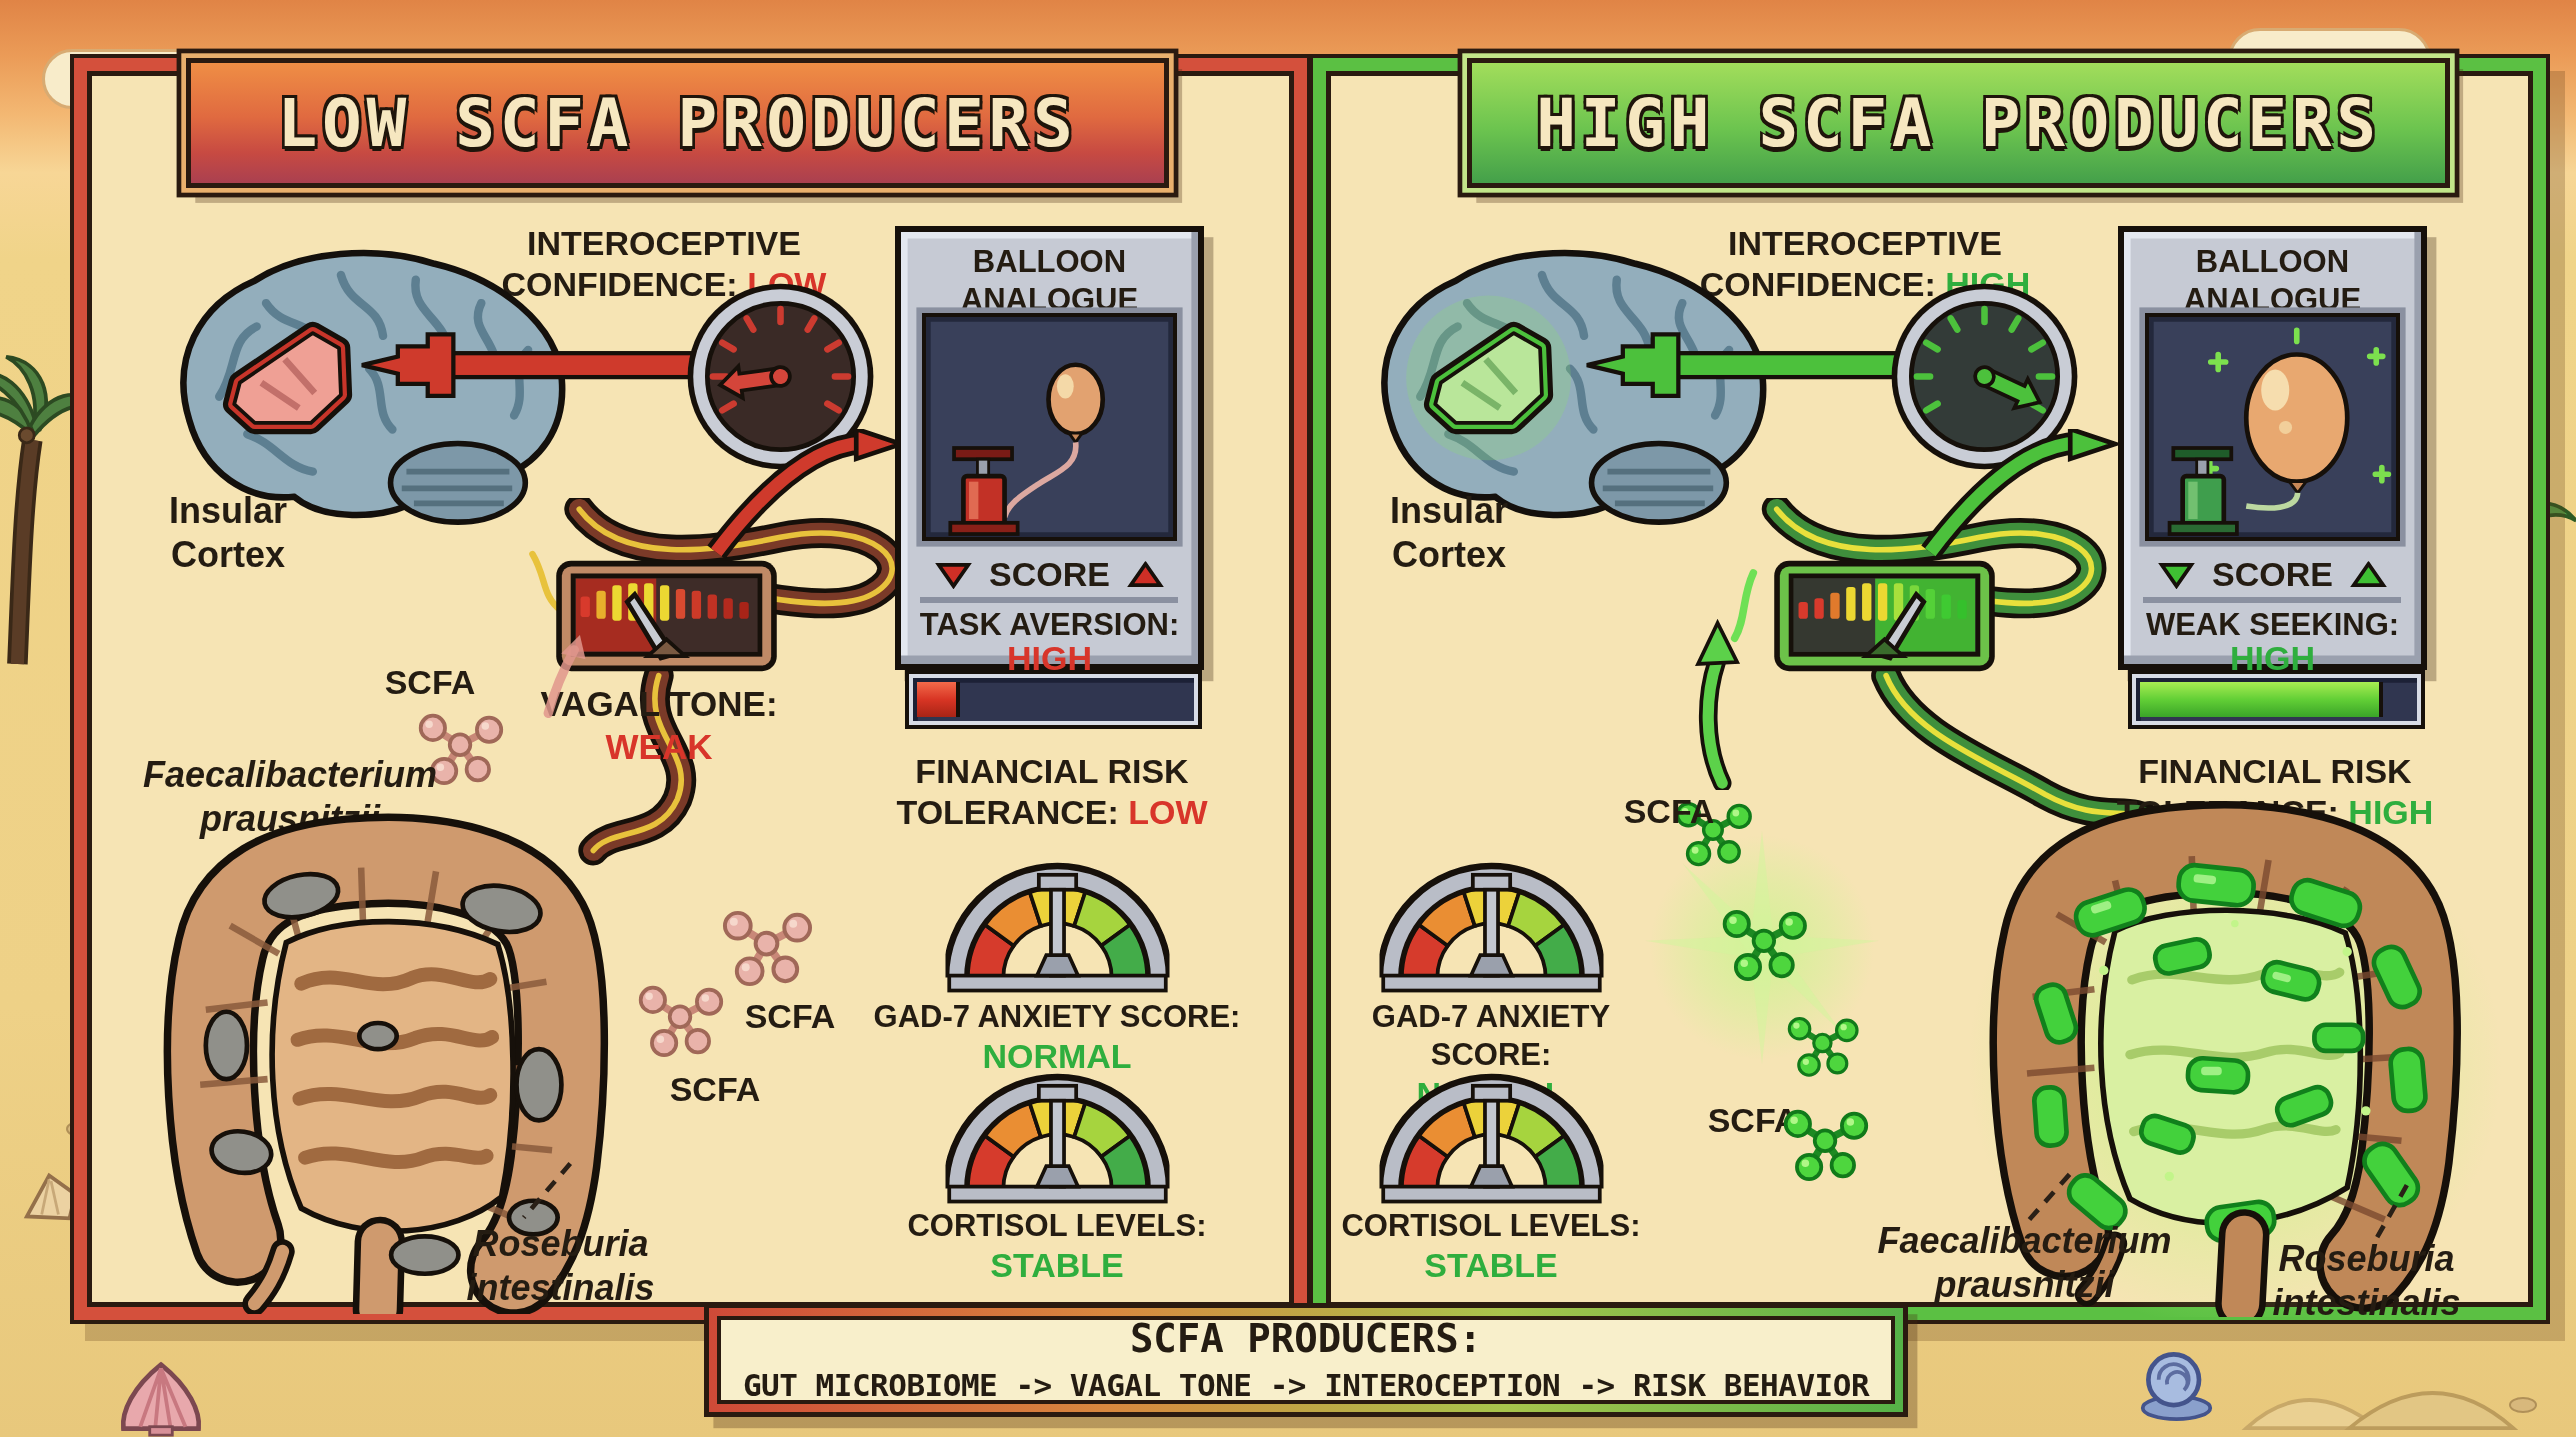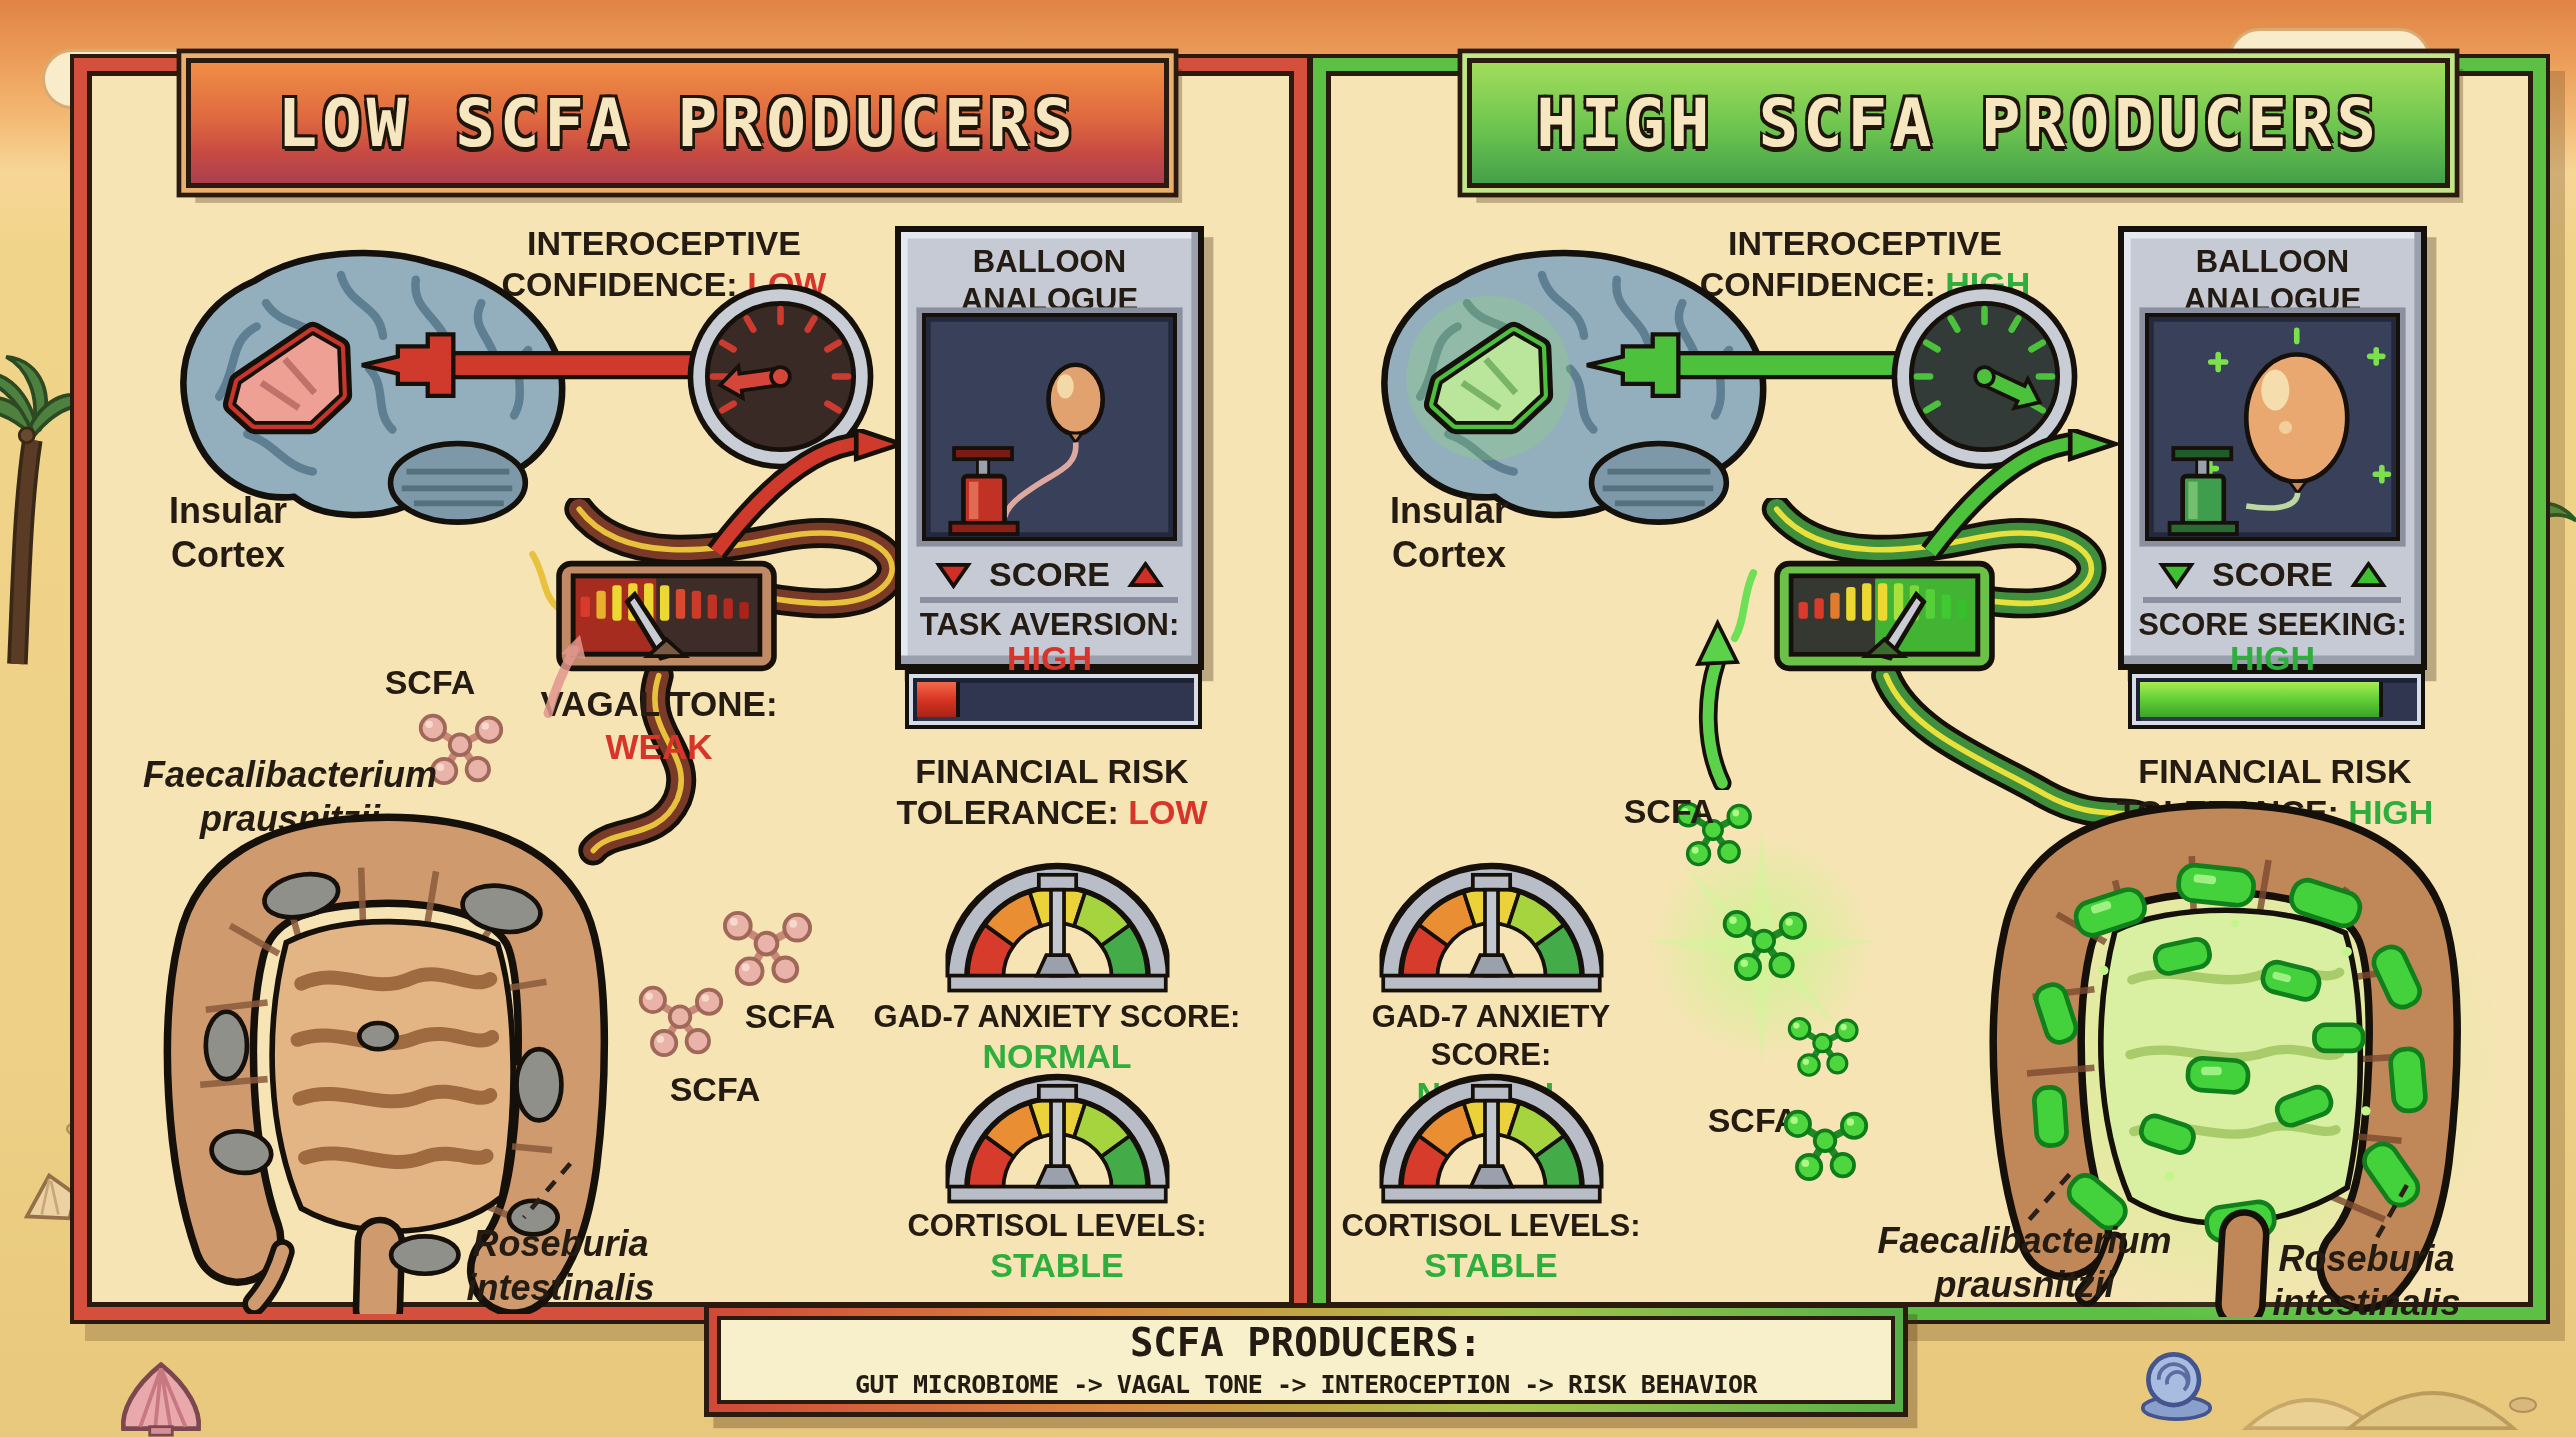--- a/index.html
+++ b/index.html
@@ -502,21 +502,21 @@
     <div class="abs" style="left:0;top:322px;width:100%;display:flex;align-items:center;justify-content:center;gap:17px">
       <svg width="37" height="28" style="color:#3fc033" viewBox="0 0 40 30">
           <use href="#trid"></use>
         </svg>
       <span class="txt" style="font-size:34px">SCORE</span>
       <svg width="37" height="28" style="color:#3fc033" viewBox="0 0 40 30">
           <use href="#triu"></use>
         </svg>
     </div>
     <div class="abs divider" style="left:19px;top:365px;width:258px"></div>
-    <div class="abs txt" style="left:0;top:374px;width:100%;font-size:31px">SCORE SEEKING:</div>
+    <div class="abs txt" style="left:0;top:374px;width:100%;font-size:31px">WEAK SEEKING:</div>
     <div class="abs txt vg" style="left:0;top:406px;width:100%;font-size:34px">HIGH</div>
   </div>
 
   <div class="abs finbar" style="left:819px;top:616px;width:281px;height:43px">
     <div class="finfill ffg" style="width: 85%;"></div>
   </div>
   <div class="abs txt" style="left:798px;top:693px;width:328px;font-size:34px">
     <div>FINANCIAL RISK</div>
     <div><span>TOLERANCE:</span>
       <span class="vg">HIGH</span></div>
@@ -634,16 +634,16 @@
     <div>intestinalis</div>
   </div>
   <svg class="abs" style="left:1053px;top:1119px" width="56" height="66" viewBox="0 0 60 70">
       <line class="dash" x1="12" y1="64" x2="44" y2="8"></line>
     </svg>
 </div>
 
 <div class="abs bbanner" style="left:704px;top:1303px;width:1204px;height:114px">
   <div class="bbanner-inner">
     <div class="txt mono" style="font-size:39px">SCFA PRODUCERS:</div>
-    <div class="txt mono" style="font-size:25px;letter-spacing:-0.5px">GUT MICROBIOME -&gt; VAGAL TONE -&gt; INTEROCEPTION -&gt; RISK BEHAVIOR</div>
+    <div class="txt mono" style="font-size:31px;letter-spacing:-0.5px">GUT MICROBIOME -&gt; VAGAL TONE -&gt; INTEROCEPTION -&gt; RISK BEHAVIOR</div>
   </div>
 </div>
 
 
 </body></html>

